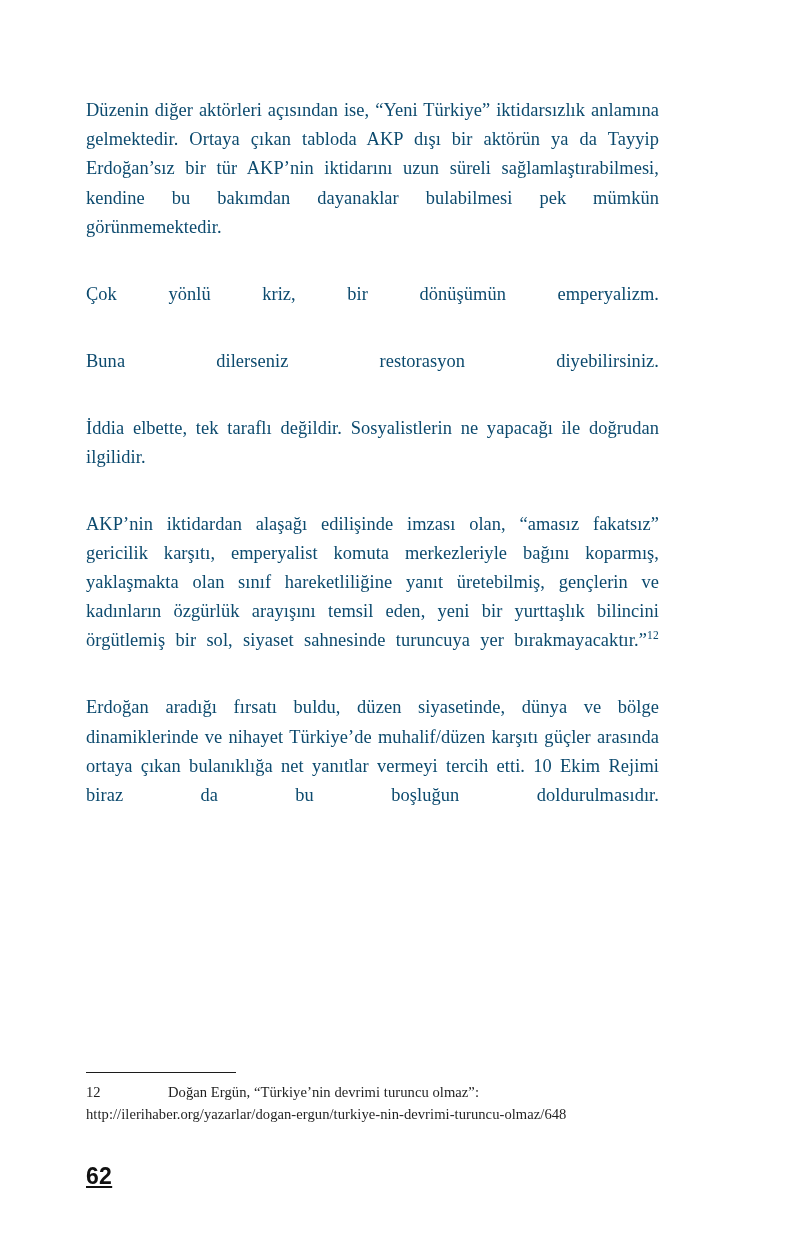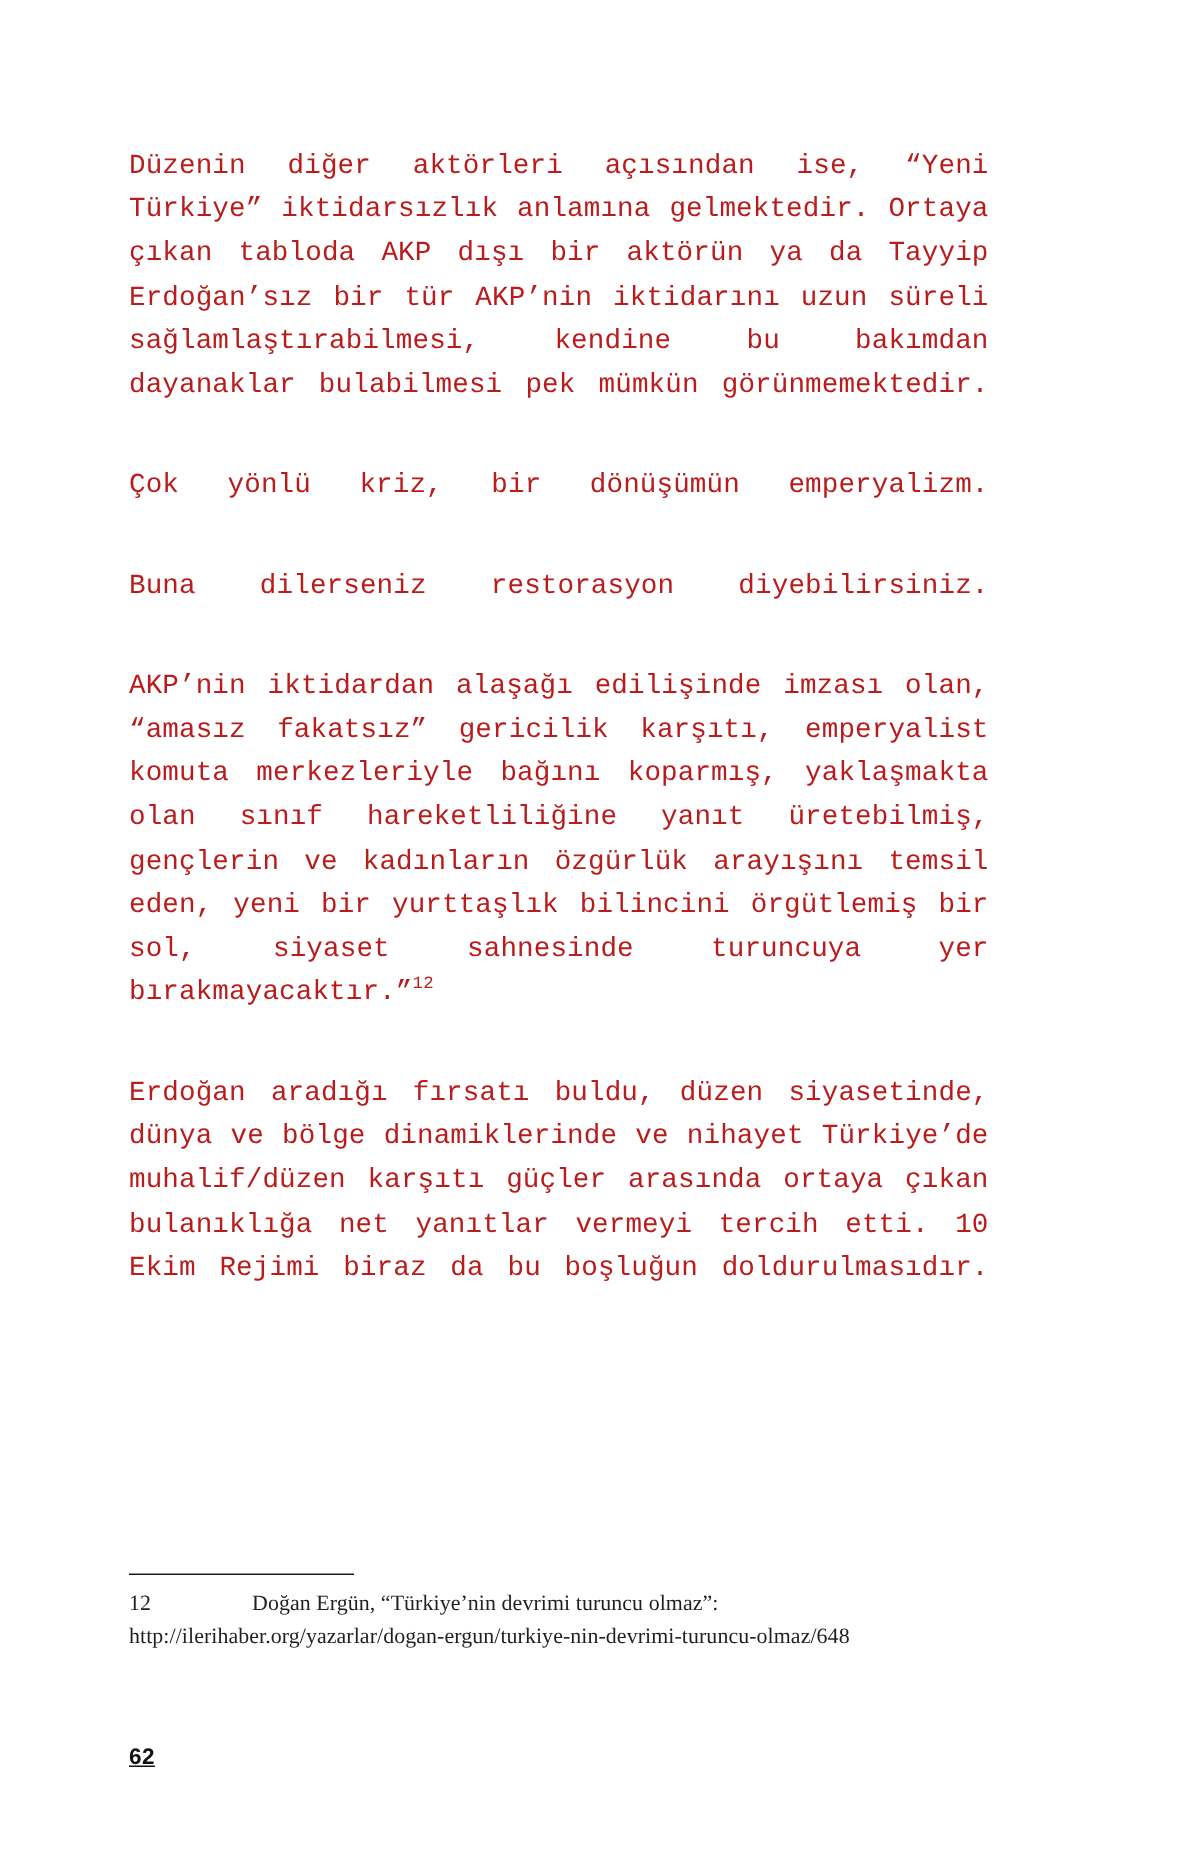--- a/index.html
+++ b/index.html
@@ -28,26 +28,26 @@
 
   .content {
     position: absolute;
     left: 86px;
     top: 96px;
     width: 573px;
   }
 
   p.body-par {
     margin: 0 0 8.5px 0;
-    font-family: Liberation Mono, monospace;
+    font-family: Liberation Serif, serif;
     font-size: 18.4px;
     line-height: 29.2px;
     text-align: justify;
     text-justify: inter-word;
-    color: #b91c1c;
+    color: #0c4a6e;
     letter-spacing: 0.08px;
     word-spacing: 0.2px;
     hyphens: none;
   }
 
   p.body-par.last-full {
     margin-bottom: 9px;
   }
 
   
@@ -60,21 +60,21 @@
   sup.fn-ref {
     font-size: 11.5px;
     vertical-align: super;
     line-height: 0;
     letter-spacing: 0.3px;
   }
 
   .footnote-block {
     position: absolute;
     left: 86px;
-    top: 1049px;
+    top: 1072px;
     width: 573px;
   }
 
   .footnote-rule {
     width: 150px;
     height: 0;
     border-top: 1.4px solid #1c1c1c;
     margin: 0 0 9px 0;
   }
 
@@ -91,37 +91,38 @@
   .footnote-num {
     display: inline-block;
     width: 82px;
   }
 
   .page-number {
     position: absolute;
     left: 86px;
     top: 1163px;
     font-family: "Liberation Sans", "DejaVu Sans", sans-serif;
-    font-size: 15px;
+    font-size: 23px;
     font-weight: 700;
     color: #111111;
     letter-spacing: 0.3px;
     text-decoration: underline;
   }
 </style>
 </head>
 <body>
 
 <div class="page">
 
   <div class="content">
 
     <p class="body-par">Düzenin diğer aktörleri açısından ise, “Yeni Türkiye” iktidarsızlık anlamına gelmektedir. Ortaya çıkan tabloda AKP dışı bir aktörün ya da Tayyip Erdoğan’sız bir tür AKP’nin iktidarını uzun süreli sağlamlaştırabilmesi, kendine bu bakımdan dayanaklar bulabilmesi pek mümkün görünmemektedir.</p>
     <p class="body-par">Çok yönlü kriz, bir dönüşümün emperyalizm.</p>
     <p class="body-par">Buna dilerseniz restorasyon diyebilirsiniz.</p>
+    <p class="body-par">İddia elbette, tek taraflı değildir. Sosyalistlerin ne yapacağı ile doğrudan ilgilidir.</p>
 
     <p class="body-par"><span>AKP’nin iktidardan alaşağı edilişinde imzası olan, “amasız fakatsız” gericilik karşıtı, emperyalist komuta merkezleriyle bağını koparmış, yaklaşmakta olan sınıf hareketliliğine yanıt üretebilmiş, gençlerin ve kadınların özgürlük arayışını temsil eden, yeni bir yurttaşlık bilincini örgütlemiş bir sol, siyaset sahnesinde turuncuya yer bırakmayacaktır.”</span><sup class="fn-ref">12</sup></p>
 
     <p class="body-par last-full">Erdoğan aradığı fırsatı buldu, düzen siyasetinde, dünya ve bölge dinamiklerinde ve nihayet Türkiye’de muhalif/düzen karşıtı güçler arasında ortaya çıkan bulanıklığa net yanıtlar vermeyi tercih etti. 10 Ekim Rejimi biraz da bu boşluğun doldurulmasıdır.</p>
 
   </div>
 
   <div class="footnote-block">
     <div class="footnote-rule"></div>
     <p class="footnote-text"><span class="footnote-num">12</span><span>Doğan Ergün, “Türkiye’nin devrimi turuncu olmaz”: http://ilerihaber.org/yazarlar/dogan-ergun/turkiye-nin-devrimi-turuncu-olmaz/648</span></p>

